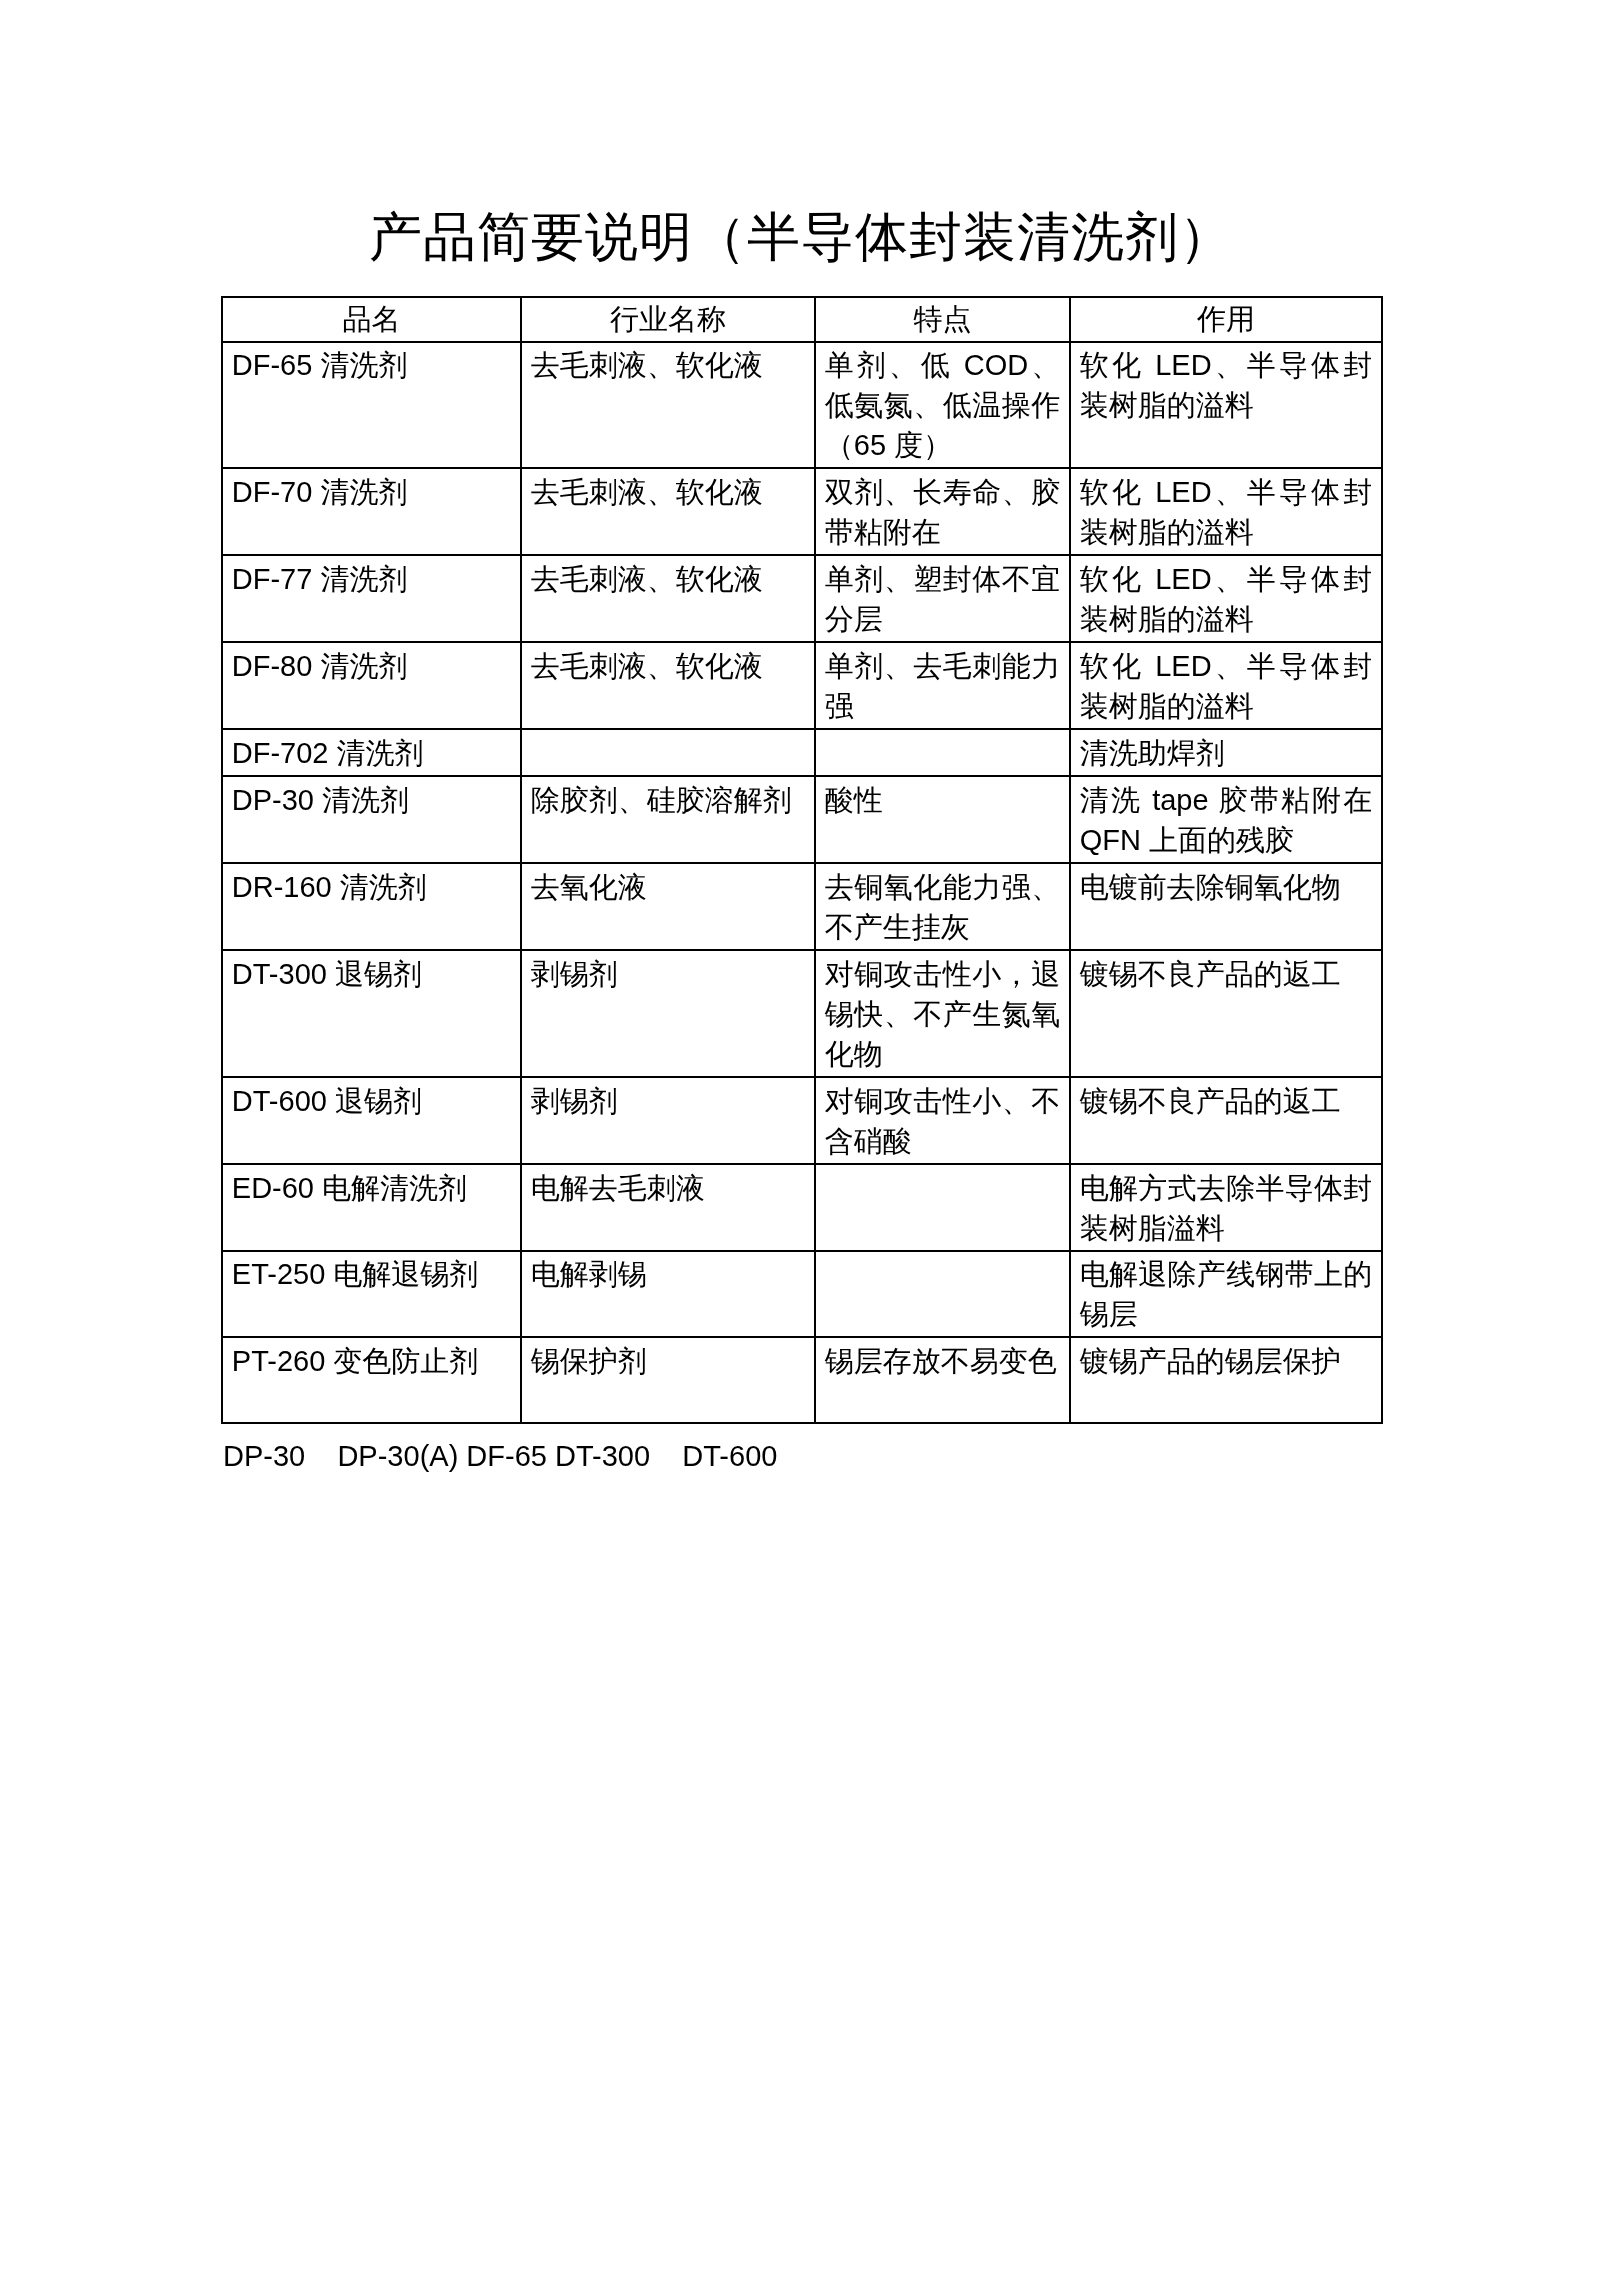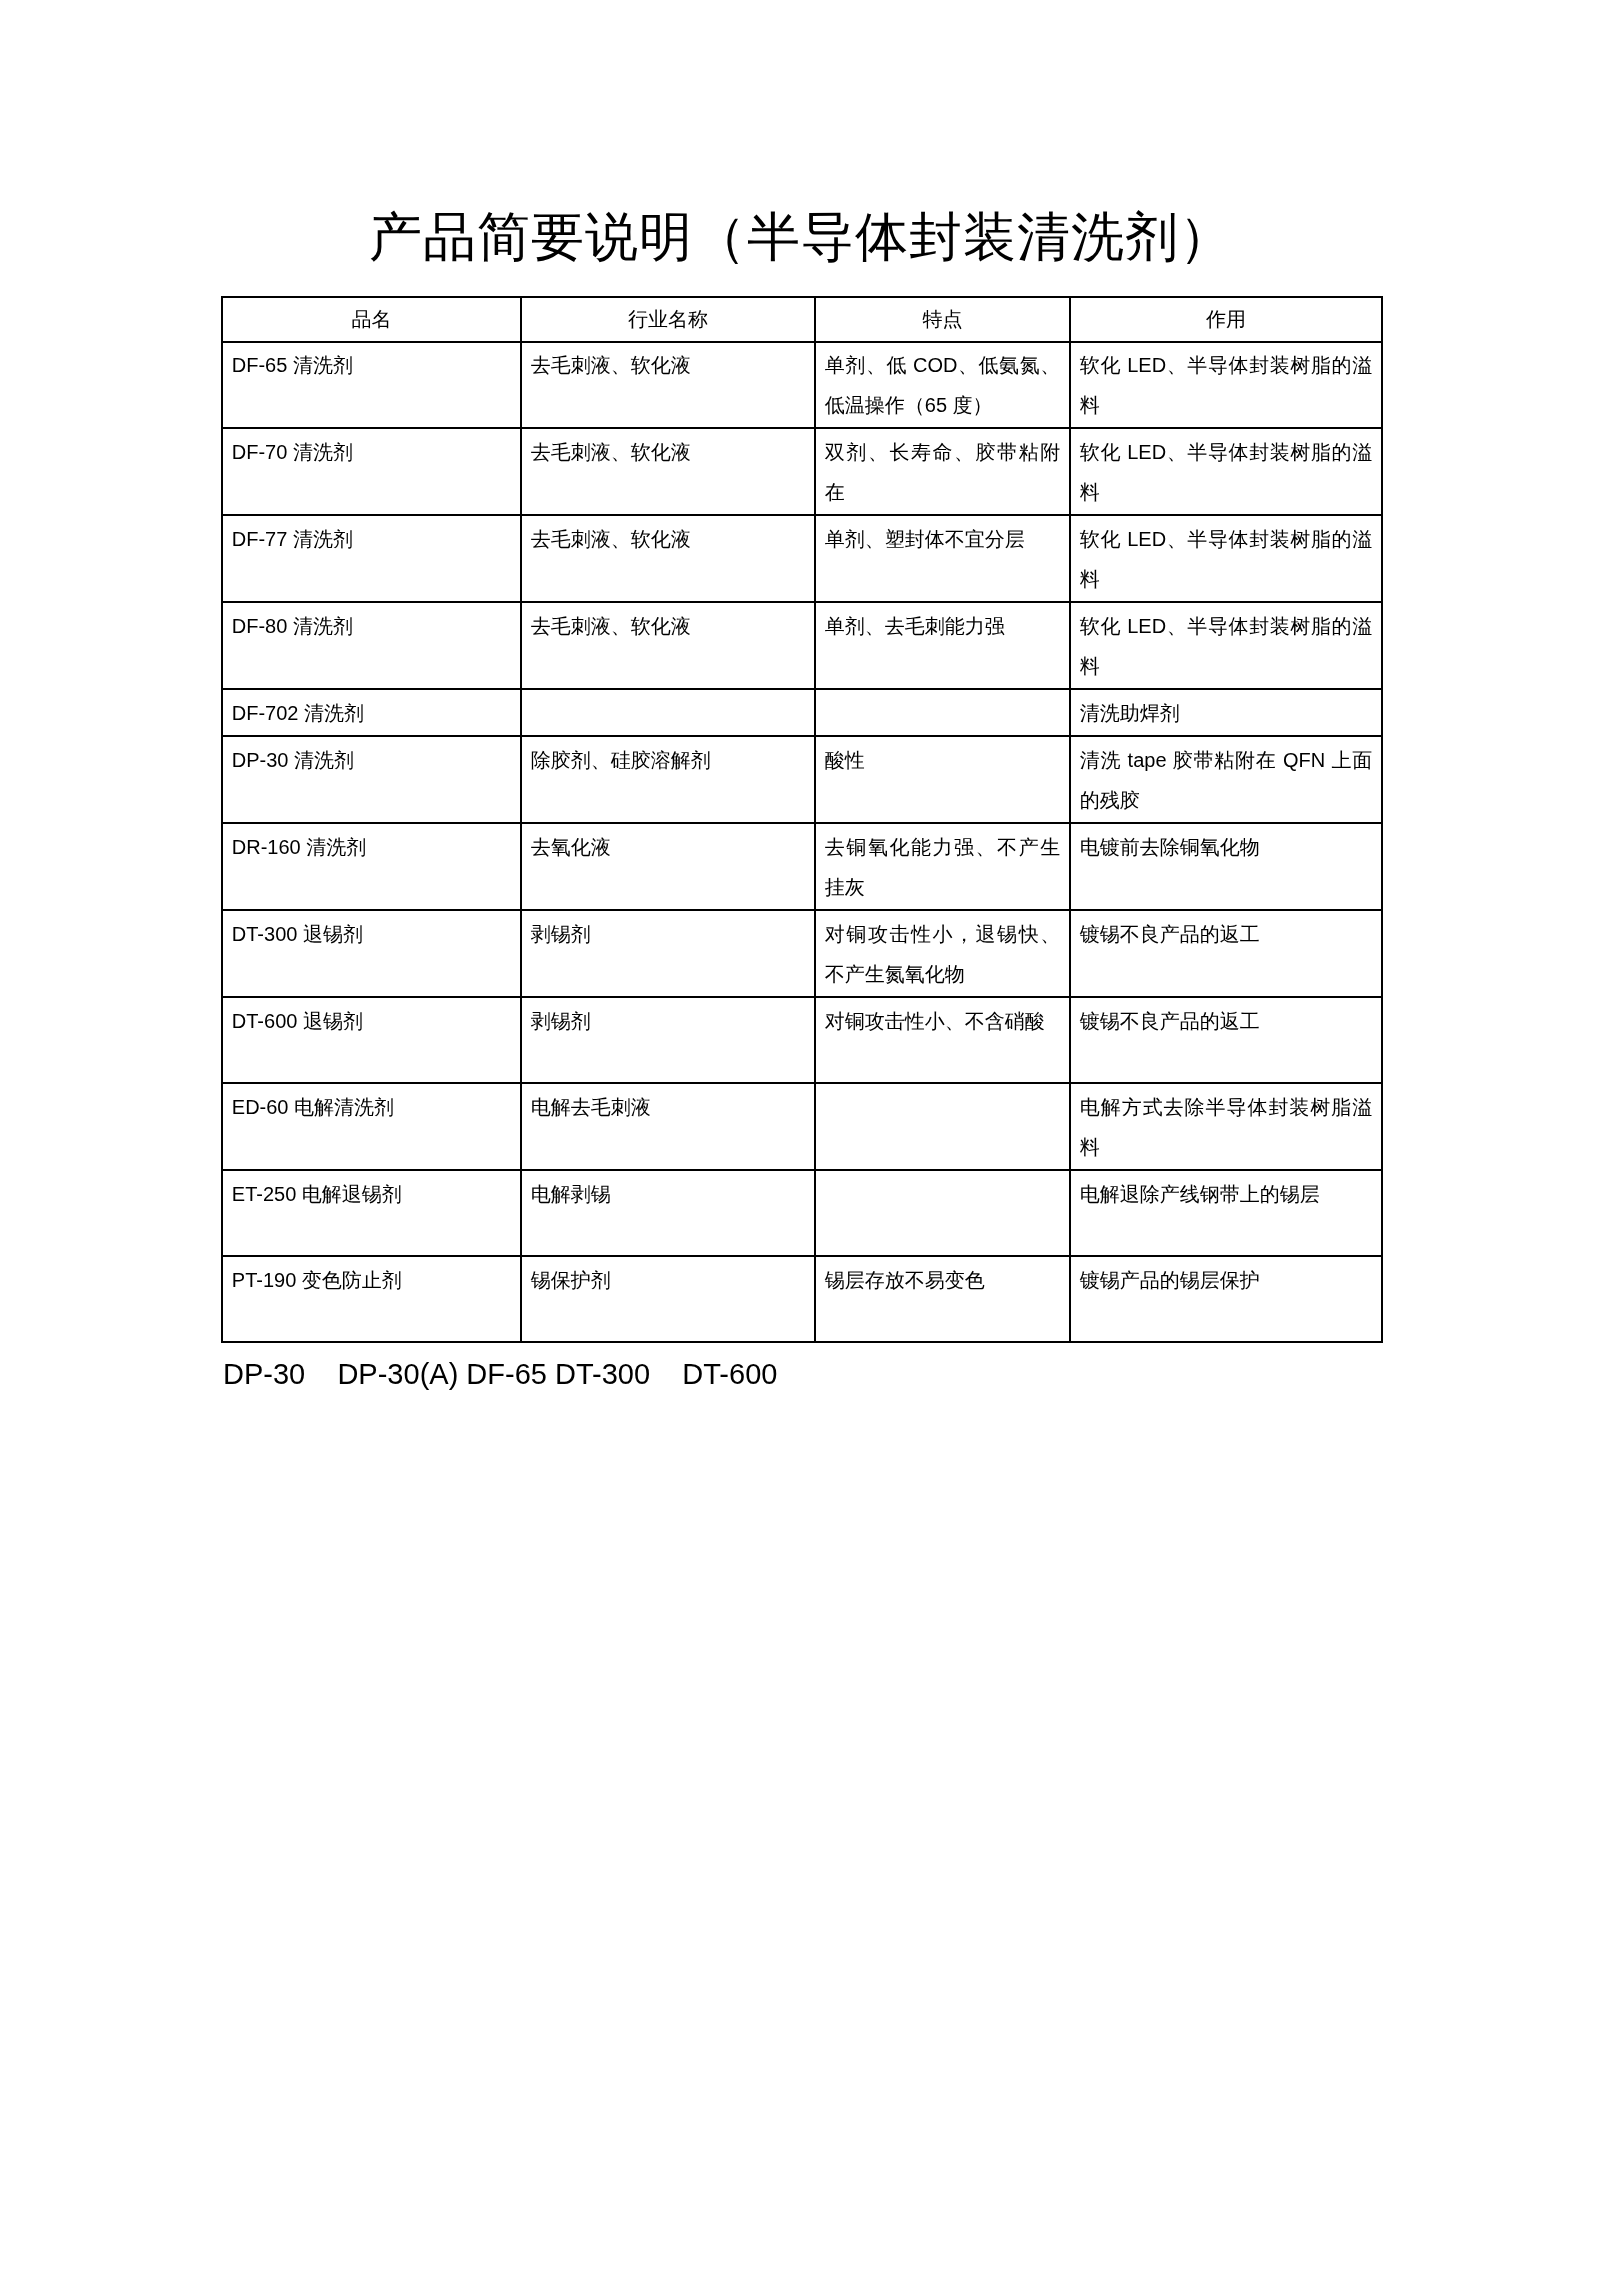--- a/index.html
+++ b/index.html
@@ -29,21 +29,21 @@
     margin: 0 0 21.6px 0;
   }
   table.product-table {
     border-collapse: collapse;
     table-layout: fixed;
     width: 1160px;
   }
   .product-table th,
   .product-table td {
     border: 2.9px solid #000000;
-    font-size: 20px;
+    font-size: 29px;
     line-height: 40px;
     font-family: "Liberation Sans", sans-serif;
     word-break: break-word;
   }
   .product-table th {
     height: 43px;
     font-weight: normal;
     text-align: center;
     vertical-align: middle;
     padding: 0;
@@ -150,21 +150,21 @@
           <td></td>
           <td>电解方式去除半导体封装树脂溢料</td>
         </tr>
         <tr>
           <td>ET-250 电解退锡剂</td>
           <td>电解剥锡</td>
           <td></td>
           <td>电解退除产线钢带上的锡层</td>
         </tr>
         <tr>
-          <td>PT-190 变色防止剂</td>
+          <td>PT-260 变色防止剂</td>
           <td>锡保护剂</td>
           <td>锡层存放不易变色</td>
           <td>镀锡产品的锡层保护</td>
         </tr>
       </tbody>
   </table>
 
   <p class="footer-note">DP-30    DP-30(A) DF-65 DT-300    DT-600</p>
 
 </div>

